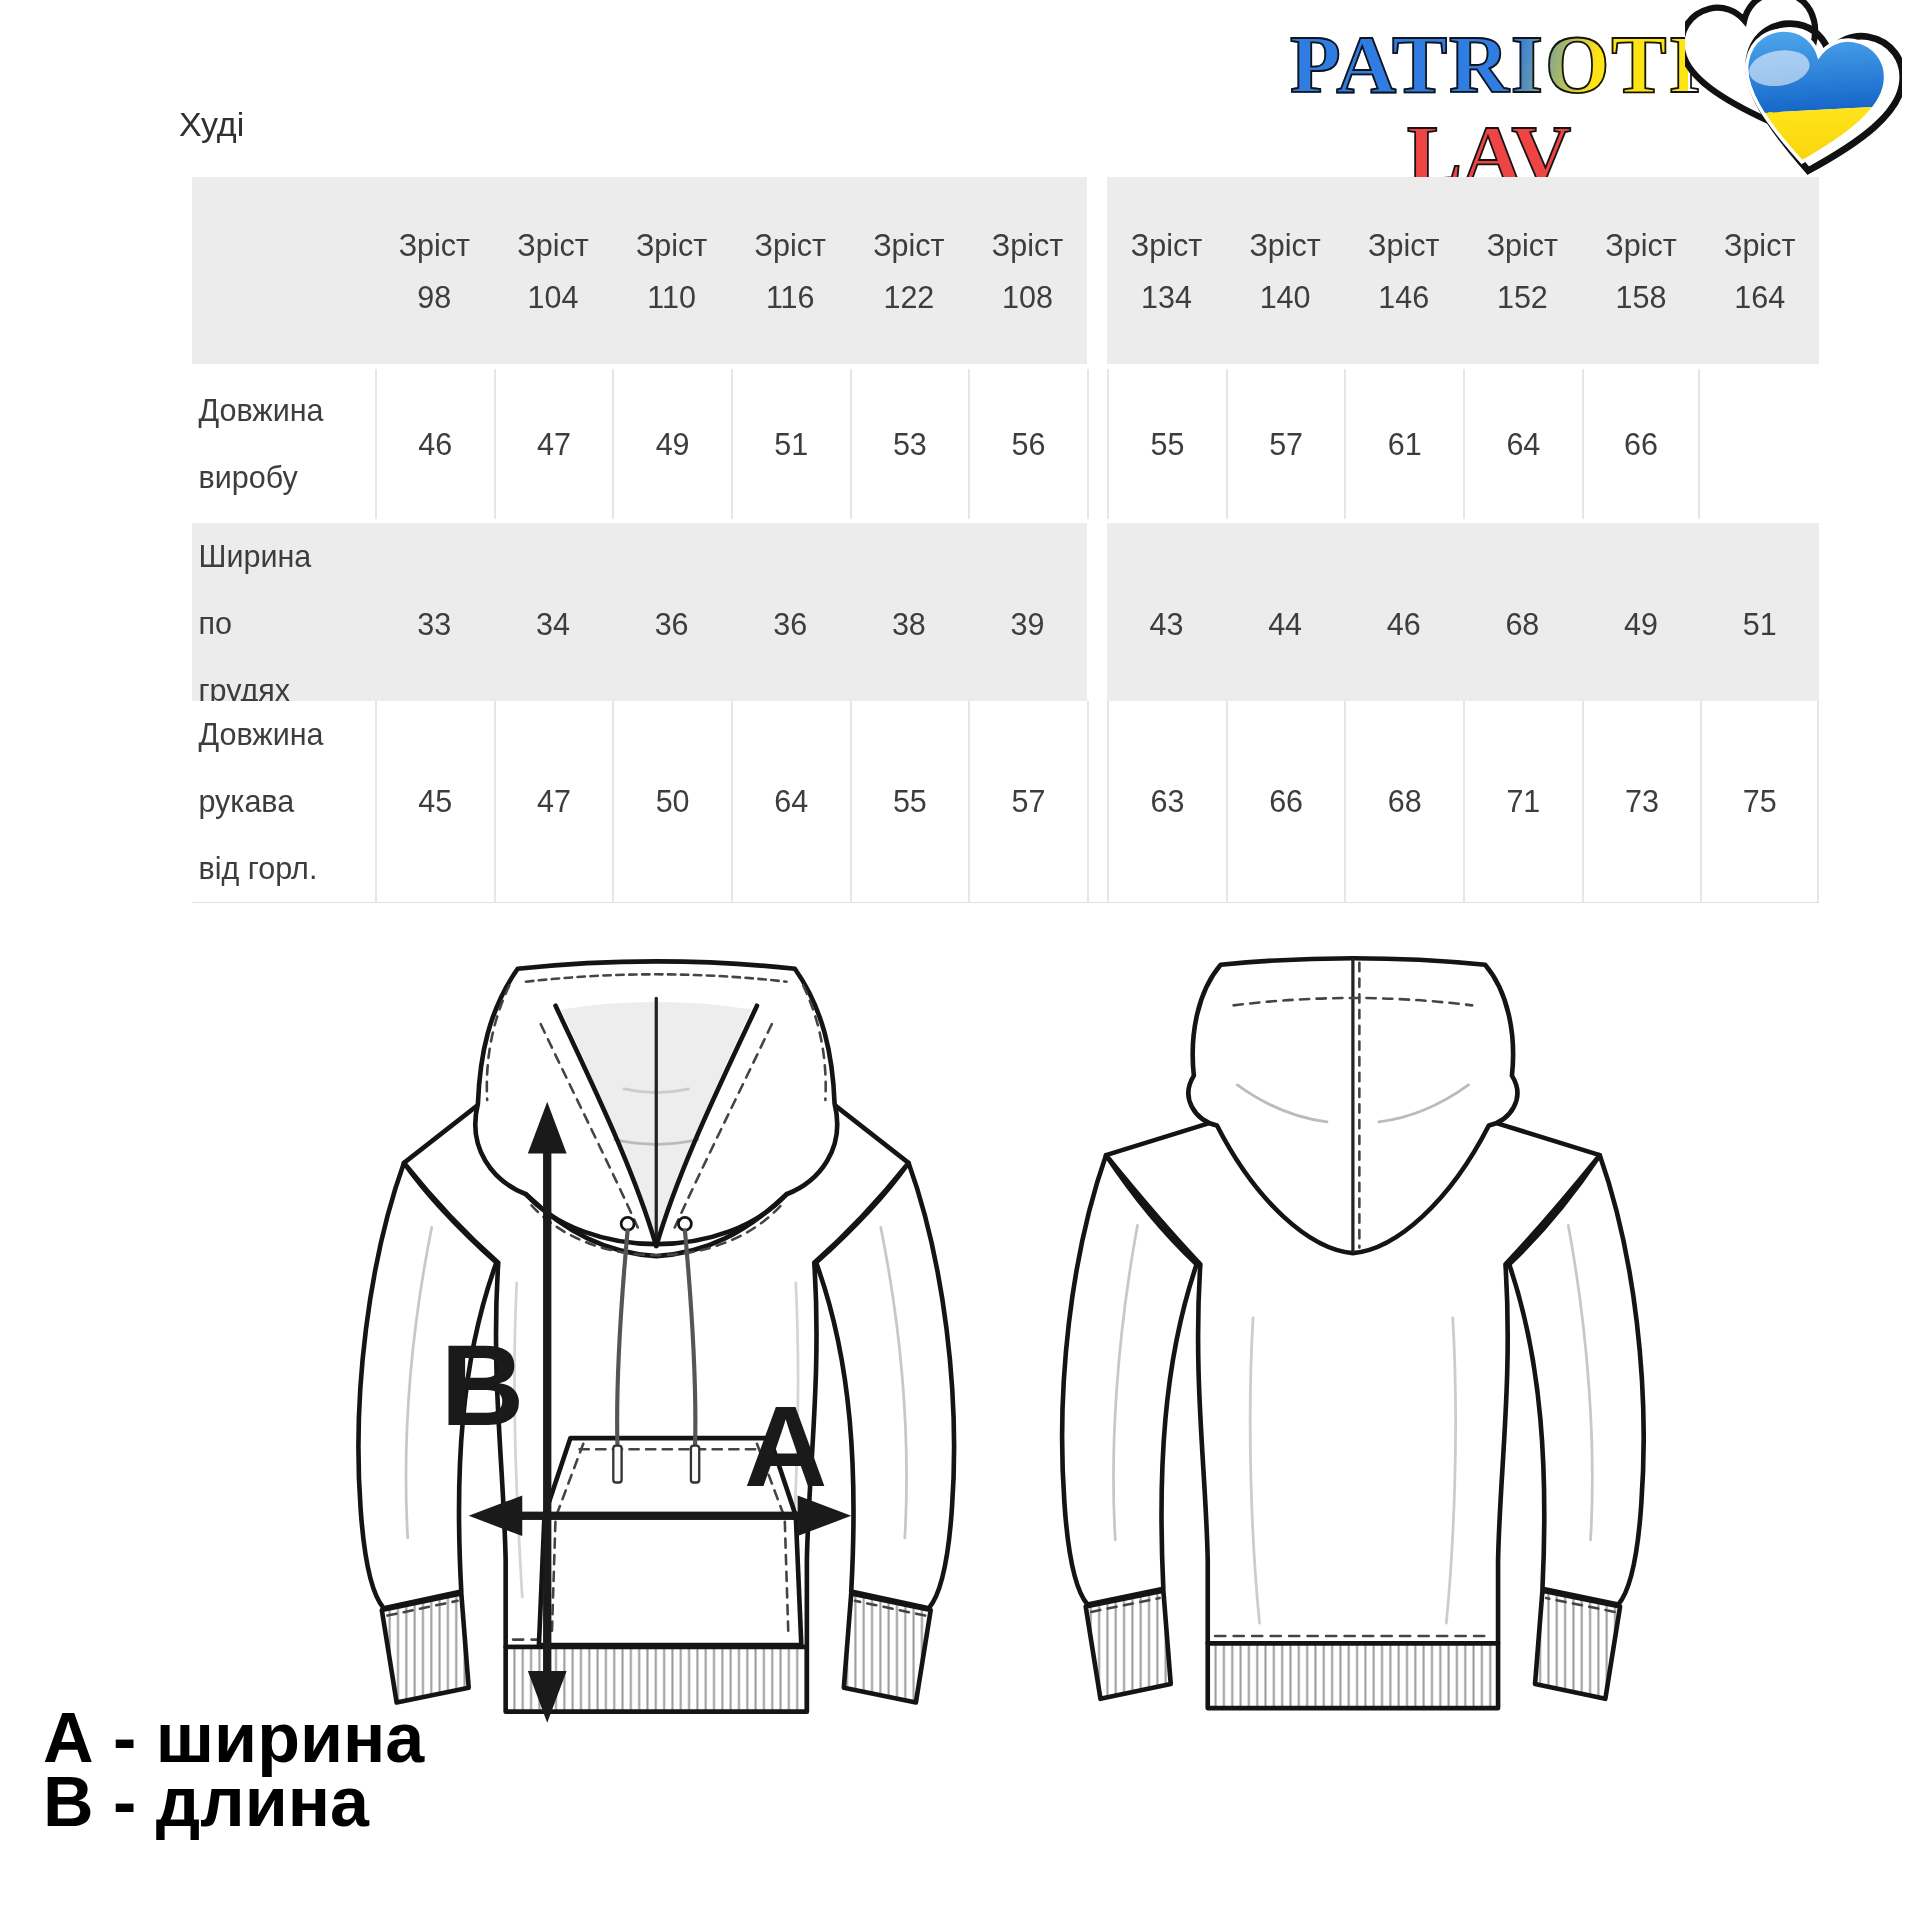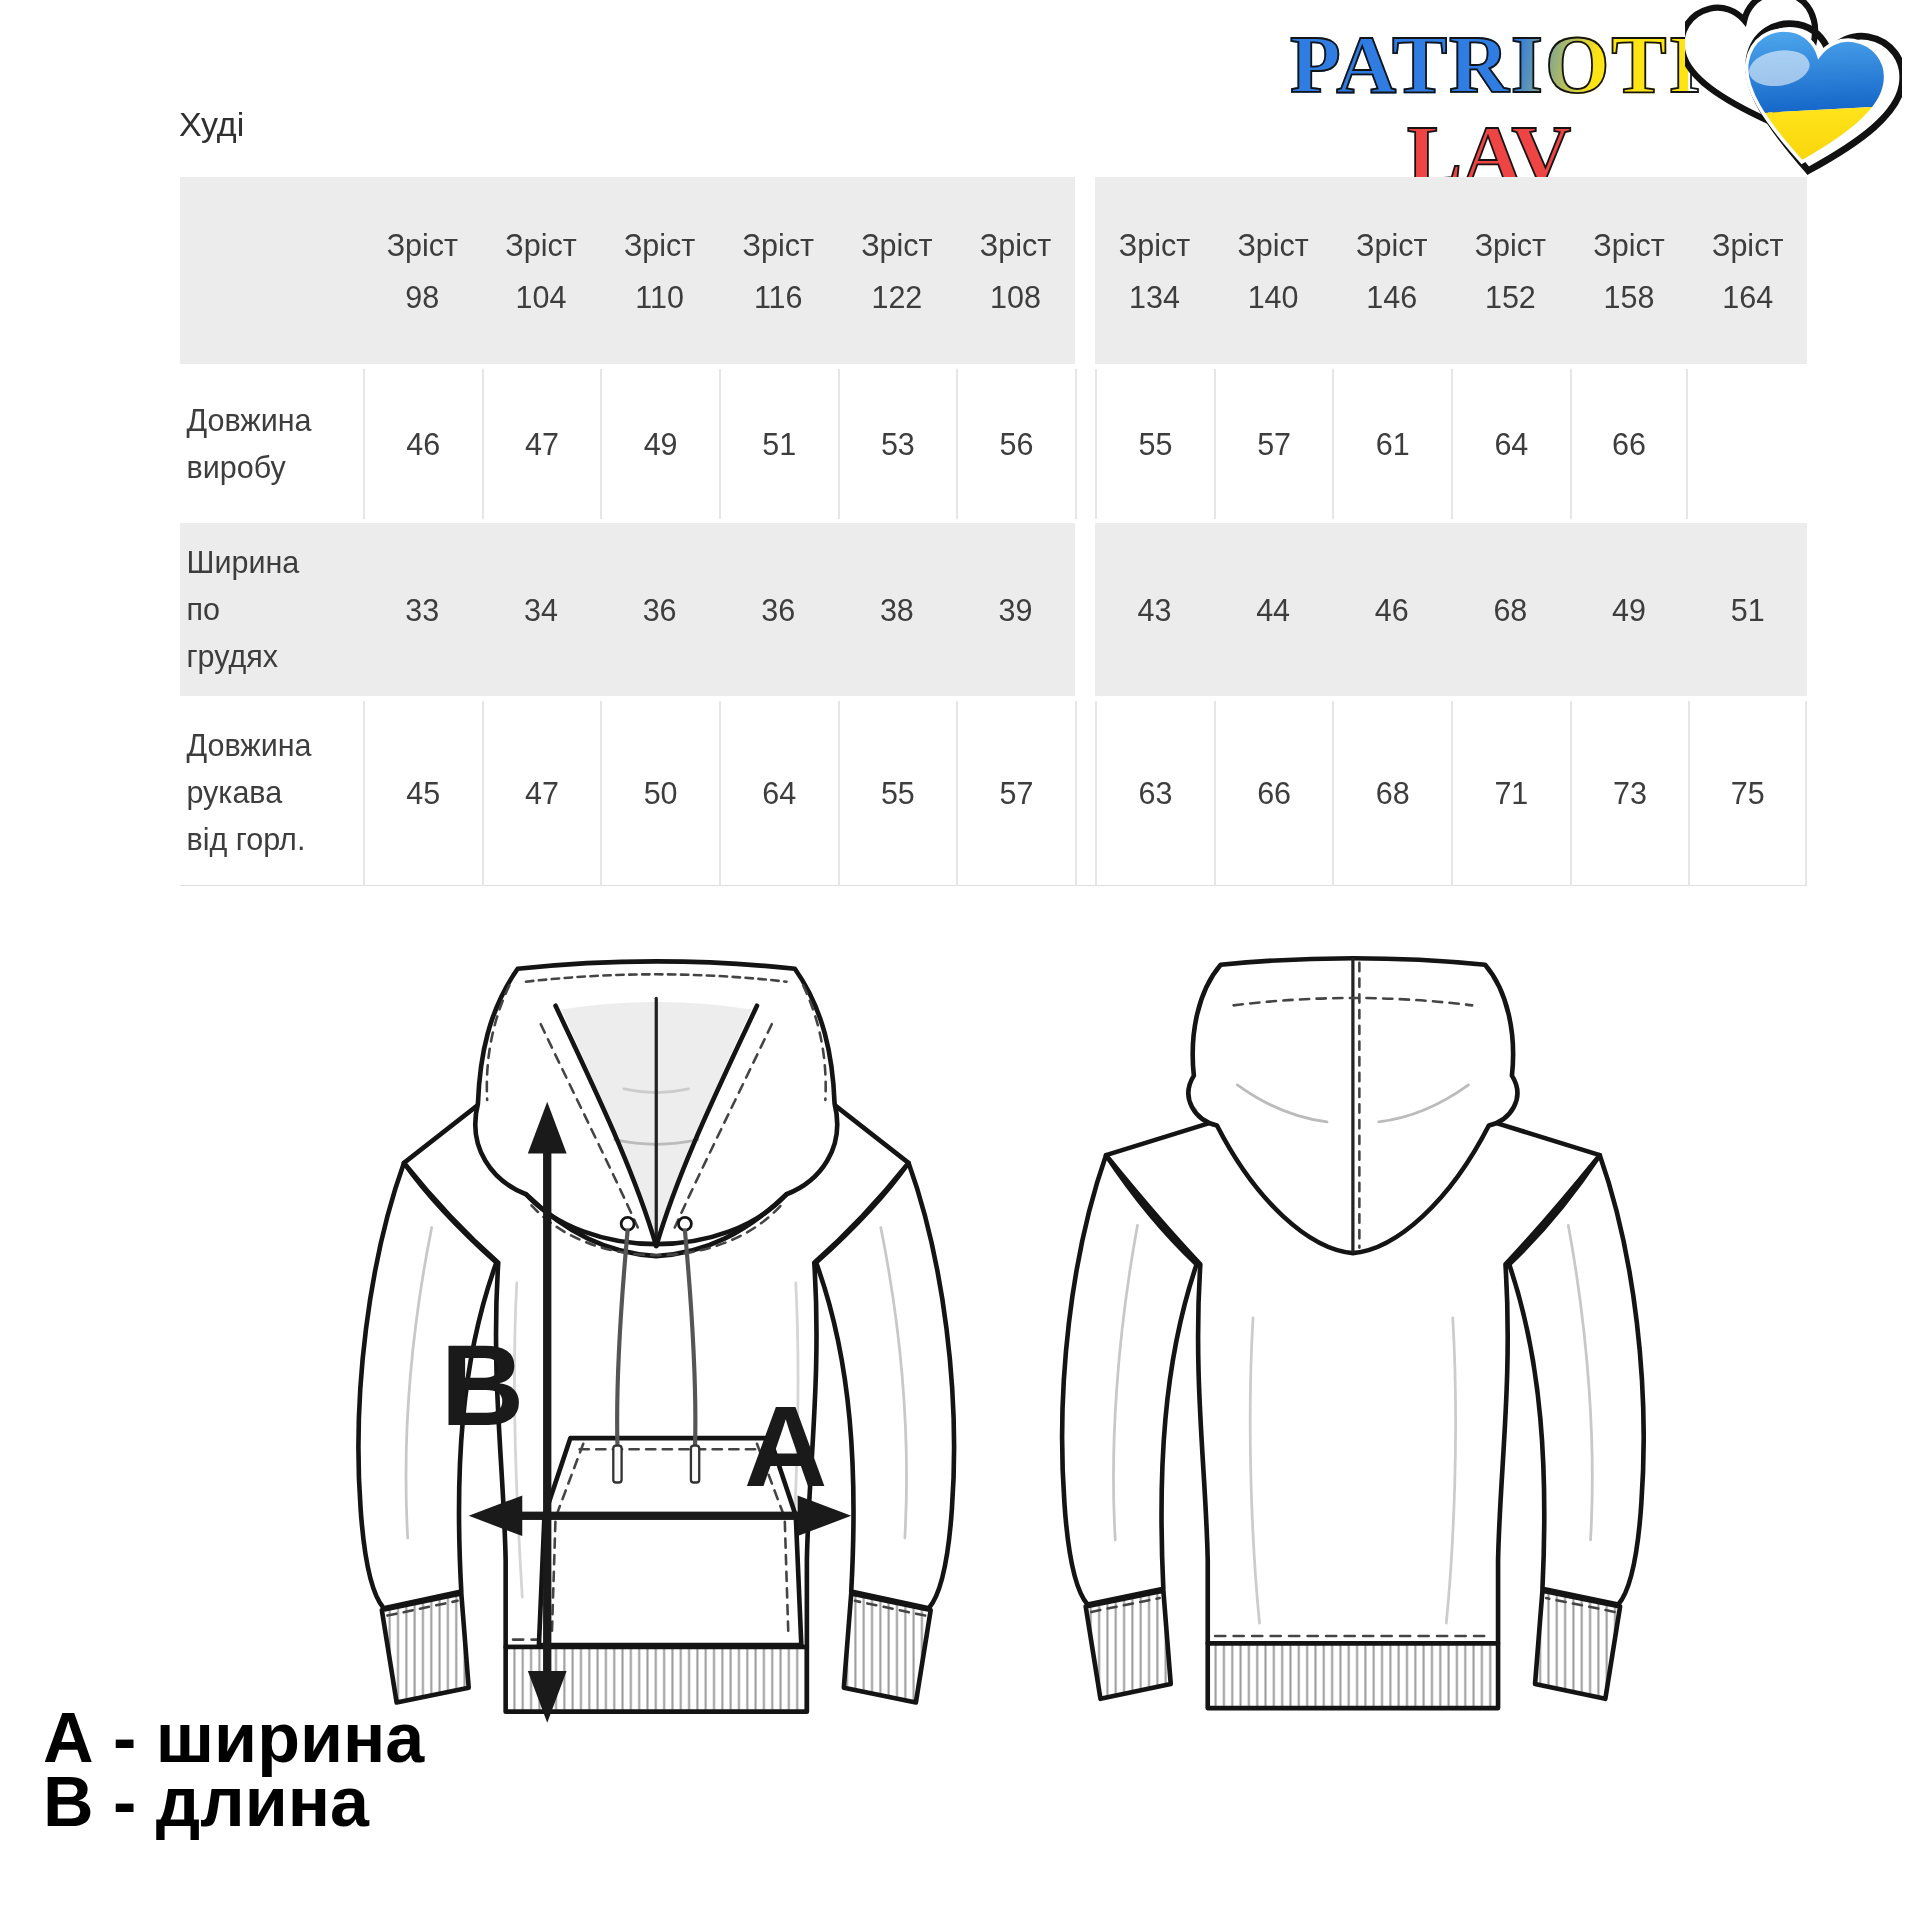--- a/index.html
+++ b/index.html
@@ -13,28 +13,28 @@
   .logo{position:absolute;left:1290px;top:18.5px;width:398px;text-align:center;
         font-family:"Liberation Serif", serif;font-weight:700;line-height:90px;}
   .logo .l1{font-size:83px;letter-spacing:1.8px;
         background:linear-gradient(100deg,#2f7ce2 56%,#ffe414 76%);
         -webkit-background-clip:text;background-clip:text;color:transparent;
         -webkit-text-stroke:1.8px #141414;}
   .logo .l2{font-size:83px;color:#ef4444;-webkit-text-stroke:1.8px #141414;}
   .hearts{position:absolute;left:1685px;top:0px;}
 
   
-  .tbl{position:absolute;left:180px;top:177px;width:1627px;font-size:30.5px;}
+  .tbl{position:absolute;left:192px;top:177px;width:1627px;font-size:30.5px;}
   .trow{display:grid;grid-template-columns:183px repeat(6,1fr) 20.3px repeat(6,1fr);}
   .trow.r1,.trow.r2,.trow.r3{margin-top:4.6px;}
   .r0{height:187px;} .r1{height:150px;} .r2{height:173px;} .r3{height:185px;}
   .cell{display:flex;flex-direction:column;align-items:center;justify-content:center;
         line-height:52px;}
   .lbl{align-items:flex-start;text-align:left;padding-left:6.5px;white-space:pre-line;
-       line-height:47px;}
+       line-height:67px;}
   .g .cell{background:#ececec;}
   .w .cell{background:#ffffff;}
   .gut{background:#ffffff !important;}
   .w .cell{border-left:2.3px solid #e6e6e6;}
   .w .lbl{border-left:none;}
   .w .gut{border-left:2.3px solid #e6e6e6;}
   .w .last{border-right:2.3px solid #e6e6e6;}
   .r3 .cell{border-bottom:1.8px solid #dedede;}
 
   

